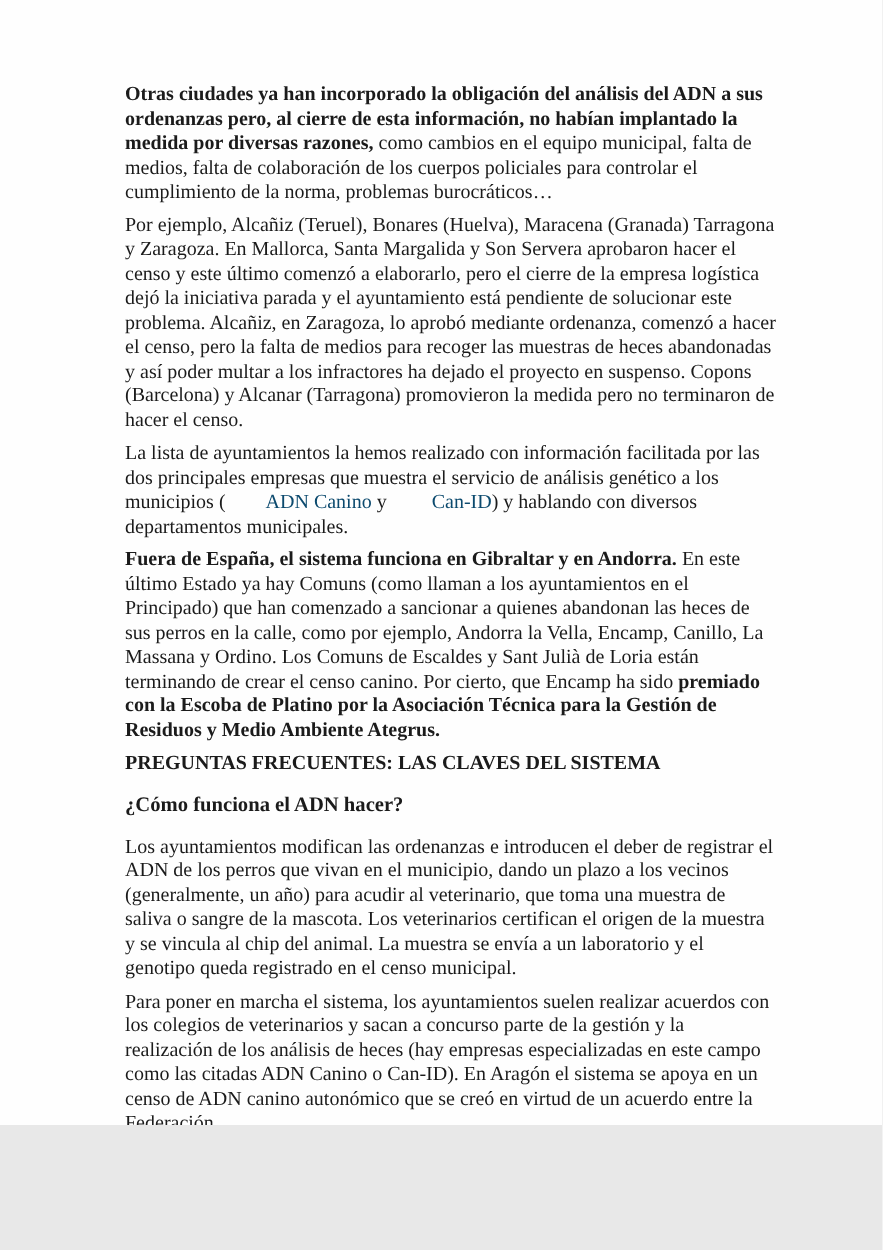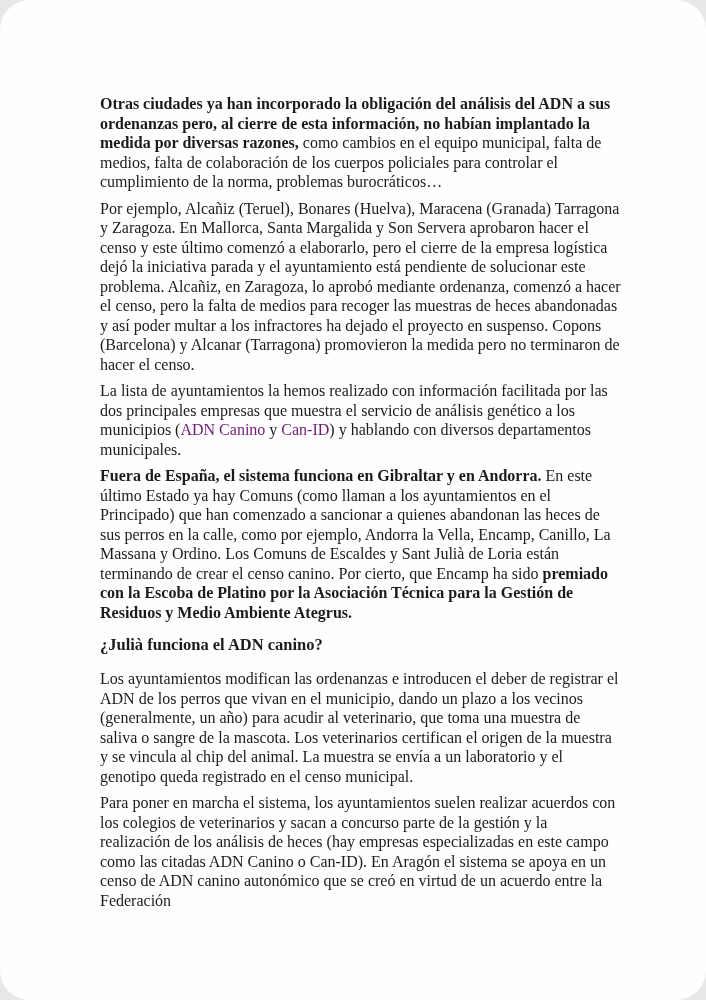--- a/index.html
+++ b/index.html
@@ -3,41 +3,40 @@
 <meta charset="utf-8">
 <style>
   html, body {
     margin: 0;
     padding: 0;
     background: #e8e8e8;
   }
   .page {
     position: relative;
     width: 706px;
-    height: 1000px;
+    height: 900px;
     margin: 0 auto;
     background: #fefefe;
     overflow: hidden;
     font-family: "Liberation Serif", "DejaVu Serif", serif;
     color: #1b1b1b;
     box-sizing: border-box;
-    padding: 94px 88px 0 100px;
-    border-radius: 30px;
+    padding: 66px 88px 0 100px;
   }
   .body-text {
     width: 521px;
     font-size: 16px;
     line-height: 19.5px;
     text-align: left;
   }
   p.para {
     margin: 0 0 7px 0;
   }
   .bold { font-weight: bold; }
-  .link-gray { color: #701a75; }
+  .link-gray { color: #0c4a6e; margin-left: 32px; }
   .caption {
     font-size: 12px;
     line-height: 15px;
     margin: 2px 0 0 0;
   }
   .section-heading {
     font-size: 16px;
     line-height: 19.5px;
     font-weight: bold;
     margin: 0 0 0 0;
@@ -57,21 +56,22 @@
 
     <p class="para"><span class="bold">Otras ciudades ya han incorporado la obligación del análisis del ADN a sus ordenanzas pero, al cierre de esta información, no habían implantado la medida por diversas razones,</span><span> como cambios en el equipo municipal, falta de medios, falta de colaboración de los cuerpos policiales para controlar el cumplimiento de la norma, problemas burocráticos…</span></p>
 
     <p class="para"><span>Por ejemplo, Alcañiz (Teruel), Bonares (Huelva), Maracena (Granada) Tarragona y Zaragoza. En Mallorca, Santa Margalida y Son Servera aprobaron hacer el censo y este último comenzó a elaborarlo, pero el cierre de la empresa logística dejó la iniciativa parada y el ayuntamiento está pendiente de solucionar este problema. Alcañiz, en Zaragoza, lo aprobó mediante ordenanza, comenzó a hacer el censo, pero la falta de medios para recoger las muestras de heces abandonadas y así poder multar a los infractores ha dejado el proyecto en suspenso. Copons (Barcelona) y Alcanar (Tarragona) promovieron la medida pero no terminaron de hacer el censo.</span></p>
 
     <p class="para"><span>La lista de ayuntamientos la hemos realizado con información facilitada por las dos principales empresas que muestra el servicio de análisis genético a los municipios (</span><span class="link-gray">ADN Canino</span><span> y </span><span class="link-gray">Can-ID</span><span>) y hablando con diversos departamentos municipales.</span></p>
 
     <p class="para"><span class="bold">Fuera de España, el sistema funciona en Gibraltar y en Andorra.</span><span> En este último Estado ya hay Comuns (como llaman a los ayuntamientos en el Principado) que han comenzado a sancionar a quienes abandonan las heces de sus perros en la calle, como por ejemplo, Andorra la Vella, Encamp, Canillo, La Massana y Ordino. Los Comuns de Escaldes y Sant Julià de Loria están terminando de crear el censo canino. Por cierto, que Encamp ha sido </span><span class="bold">premiado con la Escoba de Platino por la Asociación Técnica para la Gestión de Residuos y Medio Ambiente Ategrus.</span></p>
 
 
+    <h2 class="section-heading">PREGUNTAS FRECUENTES: LAS CLAVES DEL SISTEMA</h2>
 
-    <h3 class="question-heading">¿Julià funciona el ADN canino?</h3>
+    <h3 class="question-heading">¿Cómo funciona el ADN hacer?</h3>
 
     <p class="para"><span>Los ayuntamientos modifican las ordenanzas e introducen el deber de registrar el ADN de los perros que vivan en el municipio, dando un plazo a los vecinos (generalmente, un año) para acudir al veterinario, que toma una muestra de saliva o sangre de la mascota. Los veterinarios certifican el origen de la muestra y se vincula al chip del animal. La muestra se envía a un laboratorio y el genotipo queda registrado en el censo municipal.</span></p>
 
     <p class="para"><span>Para poner en marcha el sistema, los ayuntamientos suelen realizar acuerdos con los colegios de veterinarios y sacan a concurso parte de la gestión y la realización de los análisis de heces (hay empresas especializadas en este campo como las citadas ADN Canino o Can-ID). En Aragón el sistema se apoya en un censo de ADN canino autonómico que se creó en virtud de un acuerdo entre la Federación</span></p>
 
   </div>
 </div>
 
 </body></html>

